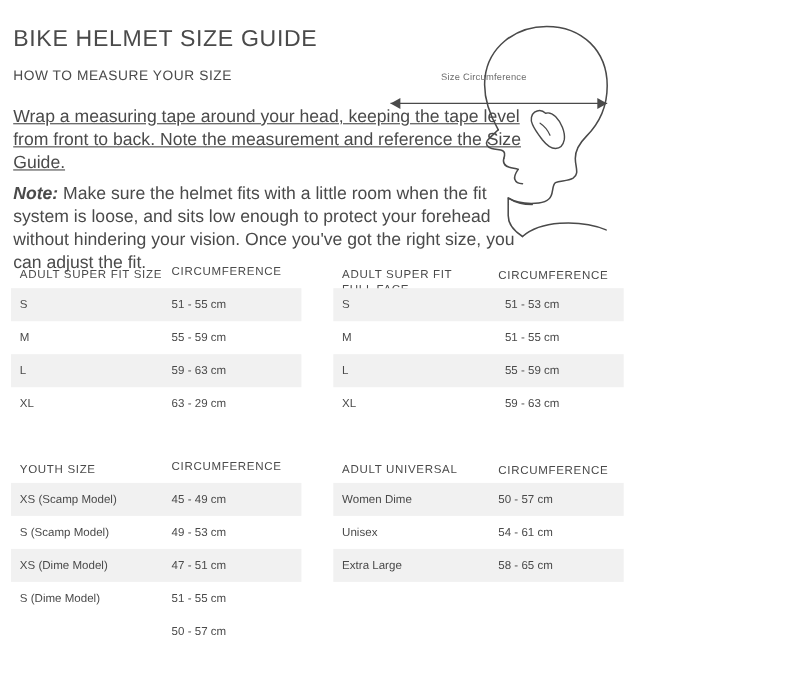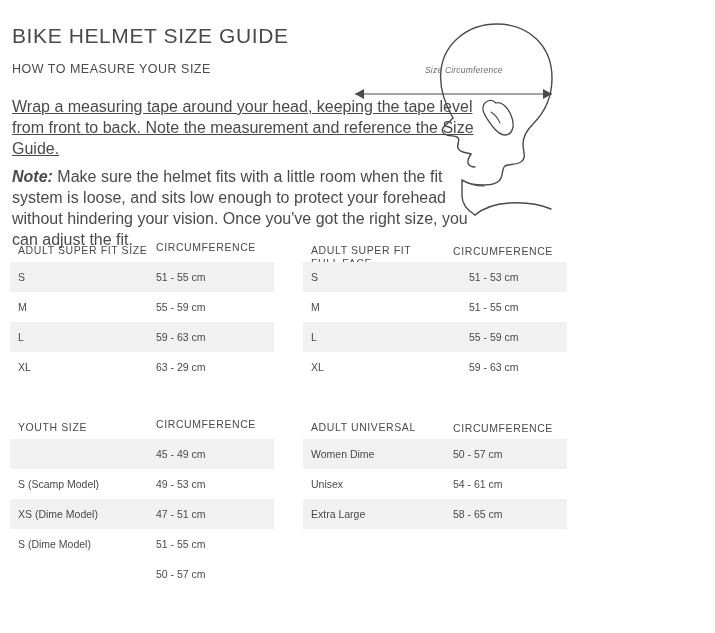--- a/index.html
+++ b/index.html
@@ -70,24 +70,22 @@
     top: 8px;
     width: 230px;
     height: 215px;
   }
   .diagram svg { display: block; }
   .circ-label {
     position: absolute;
     left: 68px;
     top: 57px;
     font-size: 8.5px;
-    font-style: italic;
     color: #6d6d6d;
     letter-spacing: 0.2px;
-    margin-left: 24px;
   }
 
   
   .tbl {
     position: absolute;
     width: 264px;
     font-size: 10.5px;
   }
   .tbl .hdr {
     position: relative;
@@ -129,21 +127,21 @@
     color: #4a4a4a;
   }
 
   #table-adult-super-fit { left: 10px; top: 228px; }
   #table-adult-full-face { left: 303px; top: 228px; }
   #table-youth          { left: 10px; top: 405px; }
   #table-adult-universal{ left: 303px; top: 405px; }
 
   #table-adult-full-face .hdr .h2 { left: 150px; top: 17px; }
   #table-adult-universal .hdr .h2 { left: 150px; top: 17px; }
-  #table-adult-full-face .row .c2 { left: 166px; }
+  #table-adult-full-face .row .c2 { left: 156px; }
   #table-adult-universal .row .c2 { left: 150px; }
 </style>
 </head>
 <body>
 
 <div class="page">
 
   <h1 class="title">BIKE HELMET SIZE GUIDE</h1>
   <div class="subtitle">HOW TO MEASURE YOUR SIZE</div>
   <div class="intro">Wrap a measuring tape around your head, keeping the tape level from front to back. Note the measurement and reference the Size Guide.</div>
@@ -213,20 +211,21 @@
       <div class="c2">59 - 63 cm</div>
     </div>
   </div>
 
   <div class="tbl" id="table-youth">
     <div class="hdr">
       <div class="h1">YOUTH SIZE</div>
       <div class="h2">CIRCUMFERENCE</div>
     </div>
     <div class="row alt">
+      <div class="c1">XS (Scamp Model)</div>
       <div class="c2">45 - 49 cm</div>
     </div>
     <div class="row">
       <div class="c1">S (Scamp Model)</div>
       <div class="c2">49 - 53 cm</div>
     </div>
     <div class="row alt">
       <div class="c1">XS (Dime Model)</div>
       <div class="c2">47 - 51 cm</div>
     </div>

